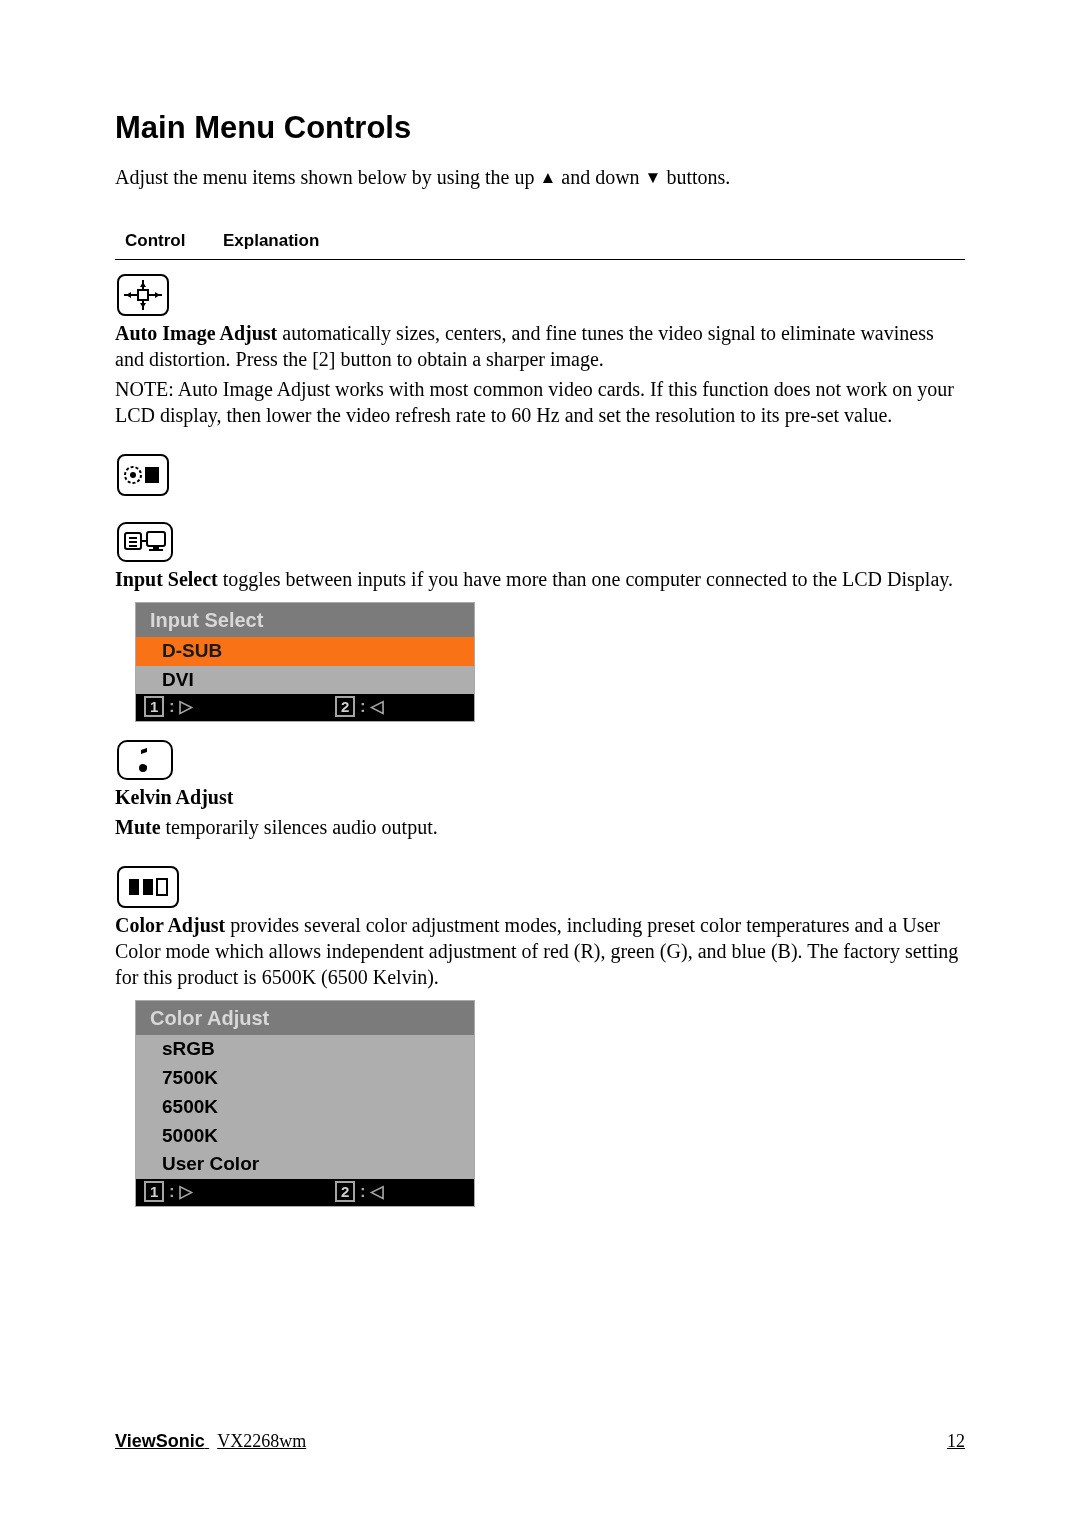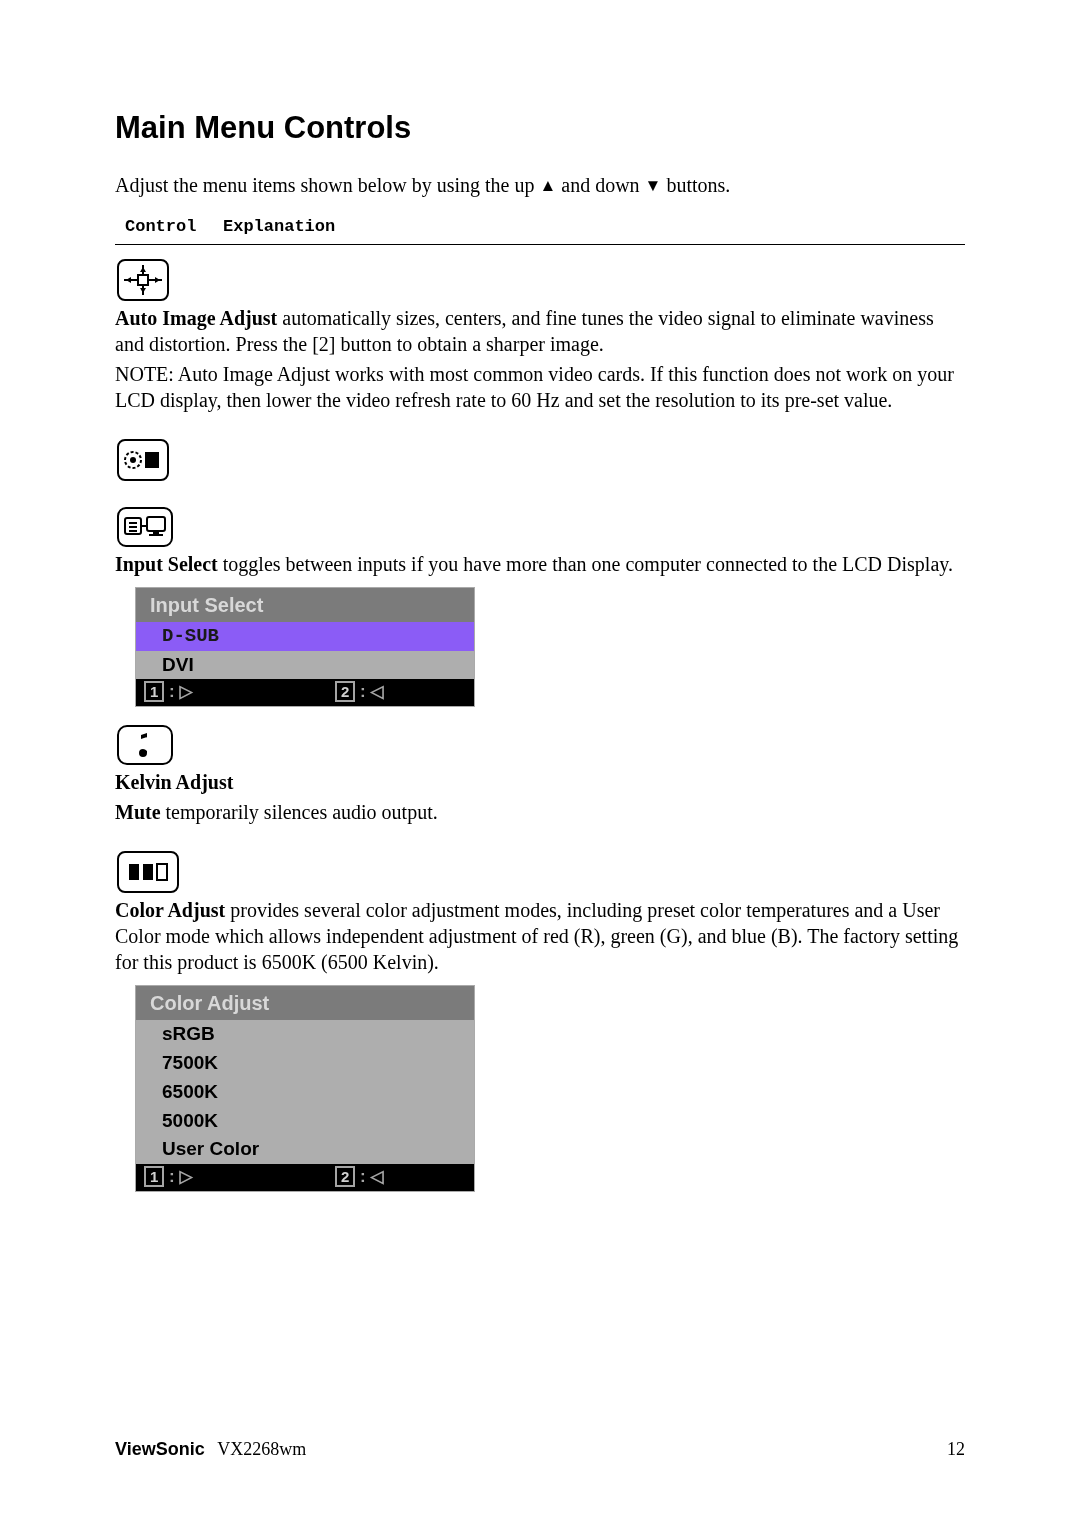--- a/index.html
+++ b/index.html
@@ -11,30 +11,30 @@
       color: #000;
       position: relative;
     }
     .page {
       padding: 110px 115px 0 115px;
     }
     h1 {
       font-family: Arial, Helvetica, sans-serif;
       font-weight: bold;
       font-size: 31px;
-      margin-bottom: 28px;
+      margin-bottom: 20px;
     }
     .intro {
       font-size: 20px;
-      margin-bottom: 20px;
+      margin-bottom: 42px;
     }
     .intro .triangle-up, .intro .triangle-down { display:inline-block; font-size:17px; vertical-align:1px;}
     .table-header {
       display: flex;
-      font-family: Liberation Mono, monospace;
+      font-family: Liberation Sans, sans-serif;
       font-weight: bold;
       font-size: 17px;
       padding-bottom: 8px;
       border-bottom: 1.5px solid #000;
       margin-bottom: 14px;
     }
     .table-header .col-control { width: 108px; padding-left:10px;}
     .table-header .col-expl { flex: 1; }
     .row { display: flex; margin-bottom: 22px; flex-direction: column; }
     .row .icon-col {
@@ -76,44 +76,44 @@
     }
     .menu-body {
       background: #aeaeae;
     }
     .menu-item {
       padding: 2px 26px;
       font-size: 19px;
       color: #000000;
     }
     .menu-item.selected {
-      background: #8b5cf6;
+      background: #f97316;
       color: #1a1a1a;
-      font-family: Liberation Mono, monospace;
     }
     .menu-footer {
       background: #000;
       color: #a5a5a5;
       padding: 2px 8px 3px 8px;
       font-size: 17px;
       display: flex;
       justify-content: space-between;
       font-family: Arial, Helvetica, sans-serif;
     }
     .key-box { display:inline-block; border:2px solid #a5a5a5; padding:0 4px; line-height:17px; font-size:15px; color:#d0d0d0; font-weight:bold;}
     .menu-footer .half { flex:1; }
     .menu-footer .half.right{ text-align:left; padding-left:60px;}
     .page-footer {
       position: absolute;
-      bottom: 68px;
+      bottom: 76px;
       left: 115px;
       right: 115px;
       display: flex;
       justify-content: space-between;
       font-size: 18px;
+      text-decoration: underline;
     }
     .page-footer .brand { font-family: Arial, Helvetica, sans-serif; font-weight: bold; }
     .page-footer .model { font-family: "Times New Roman", serif; margin-left:8px;}
     .svg-center { position:absolute; left:50%; top:50%; transform:translate(-50%,-50%); }
   </style>
 </head>
 <body>
 
 <div class="page">
   <h1>Main Menu Controls</h1>

